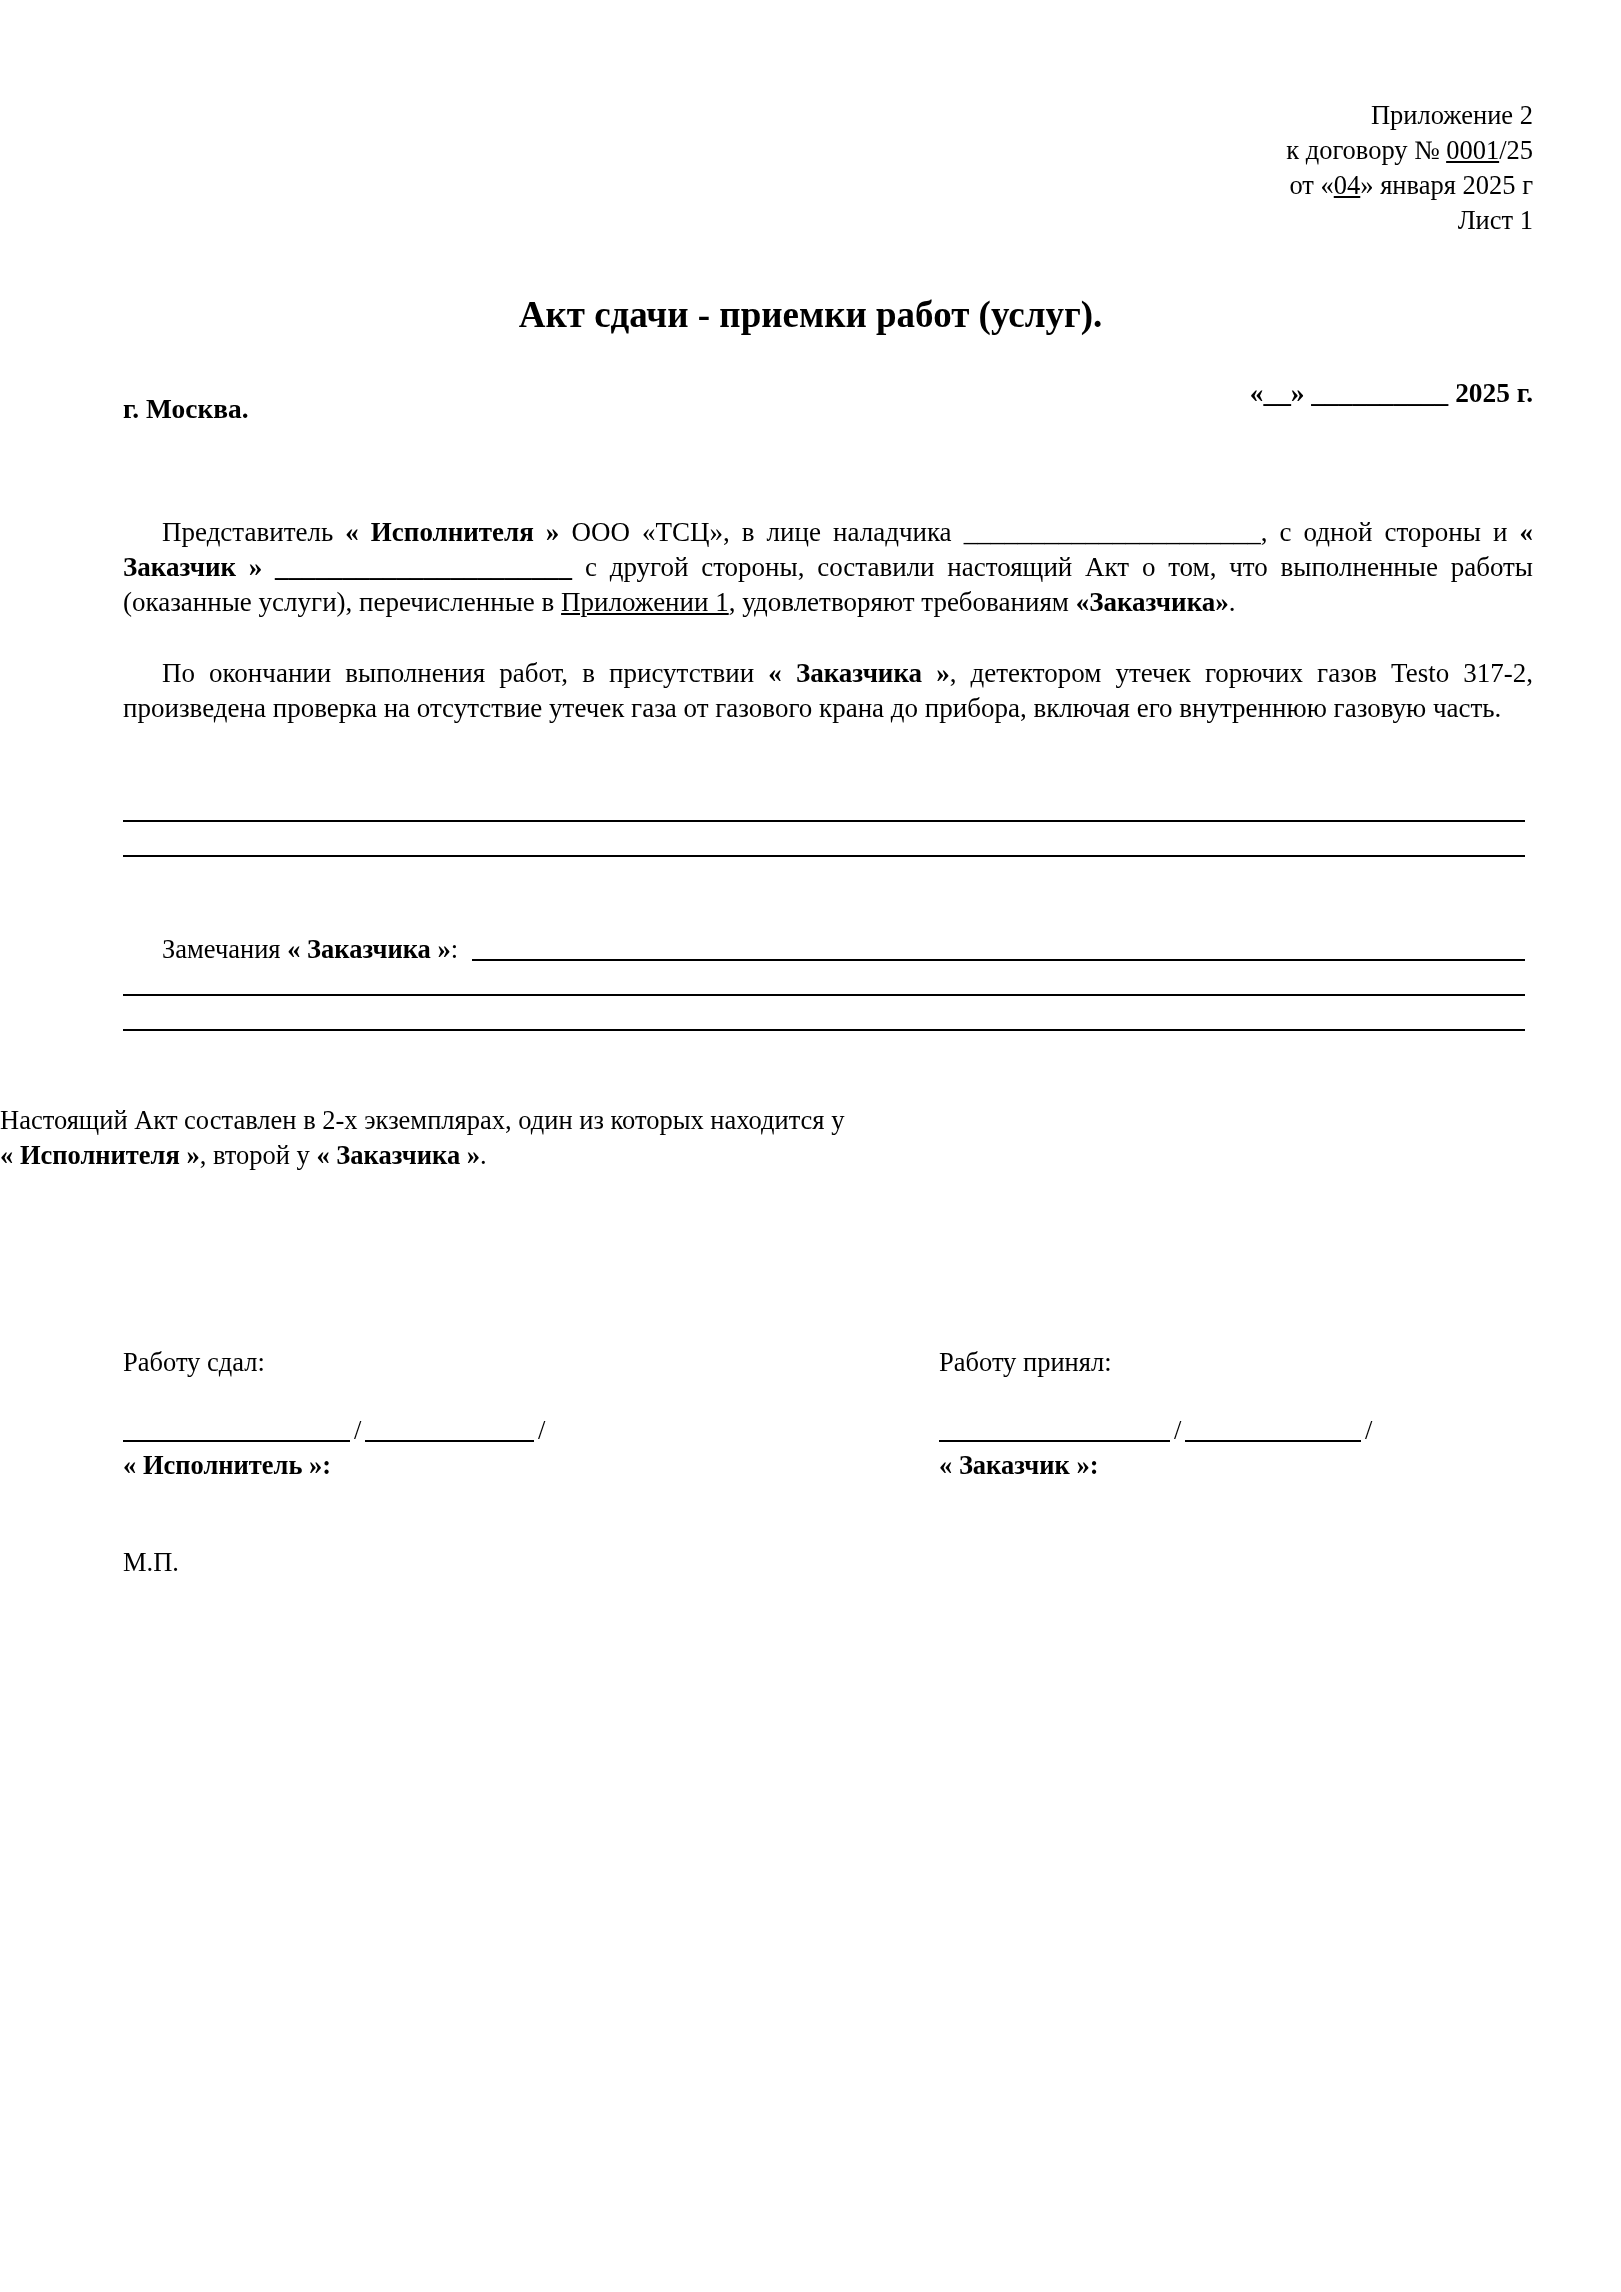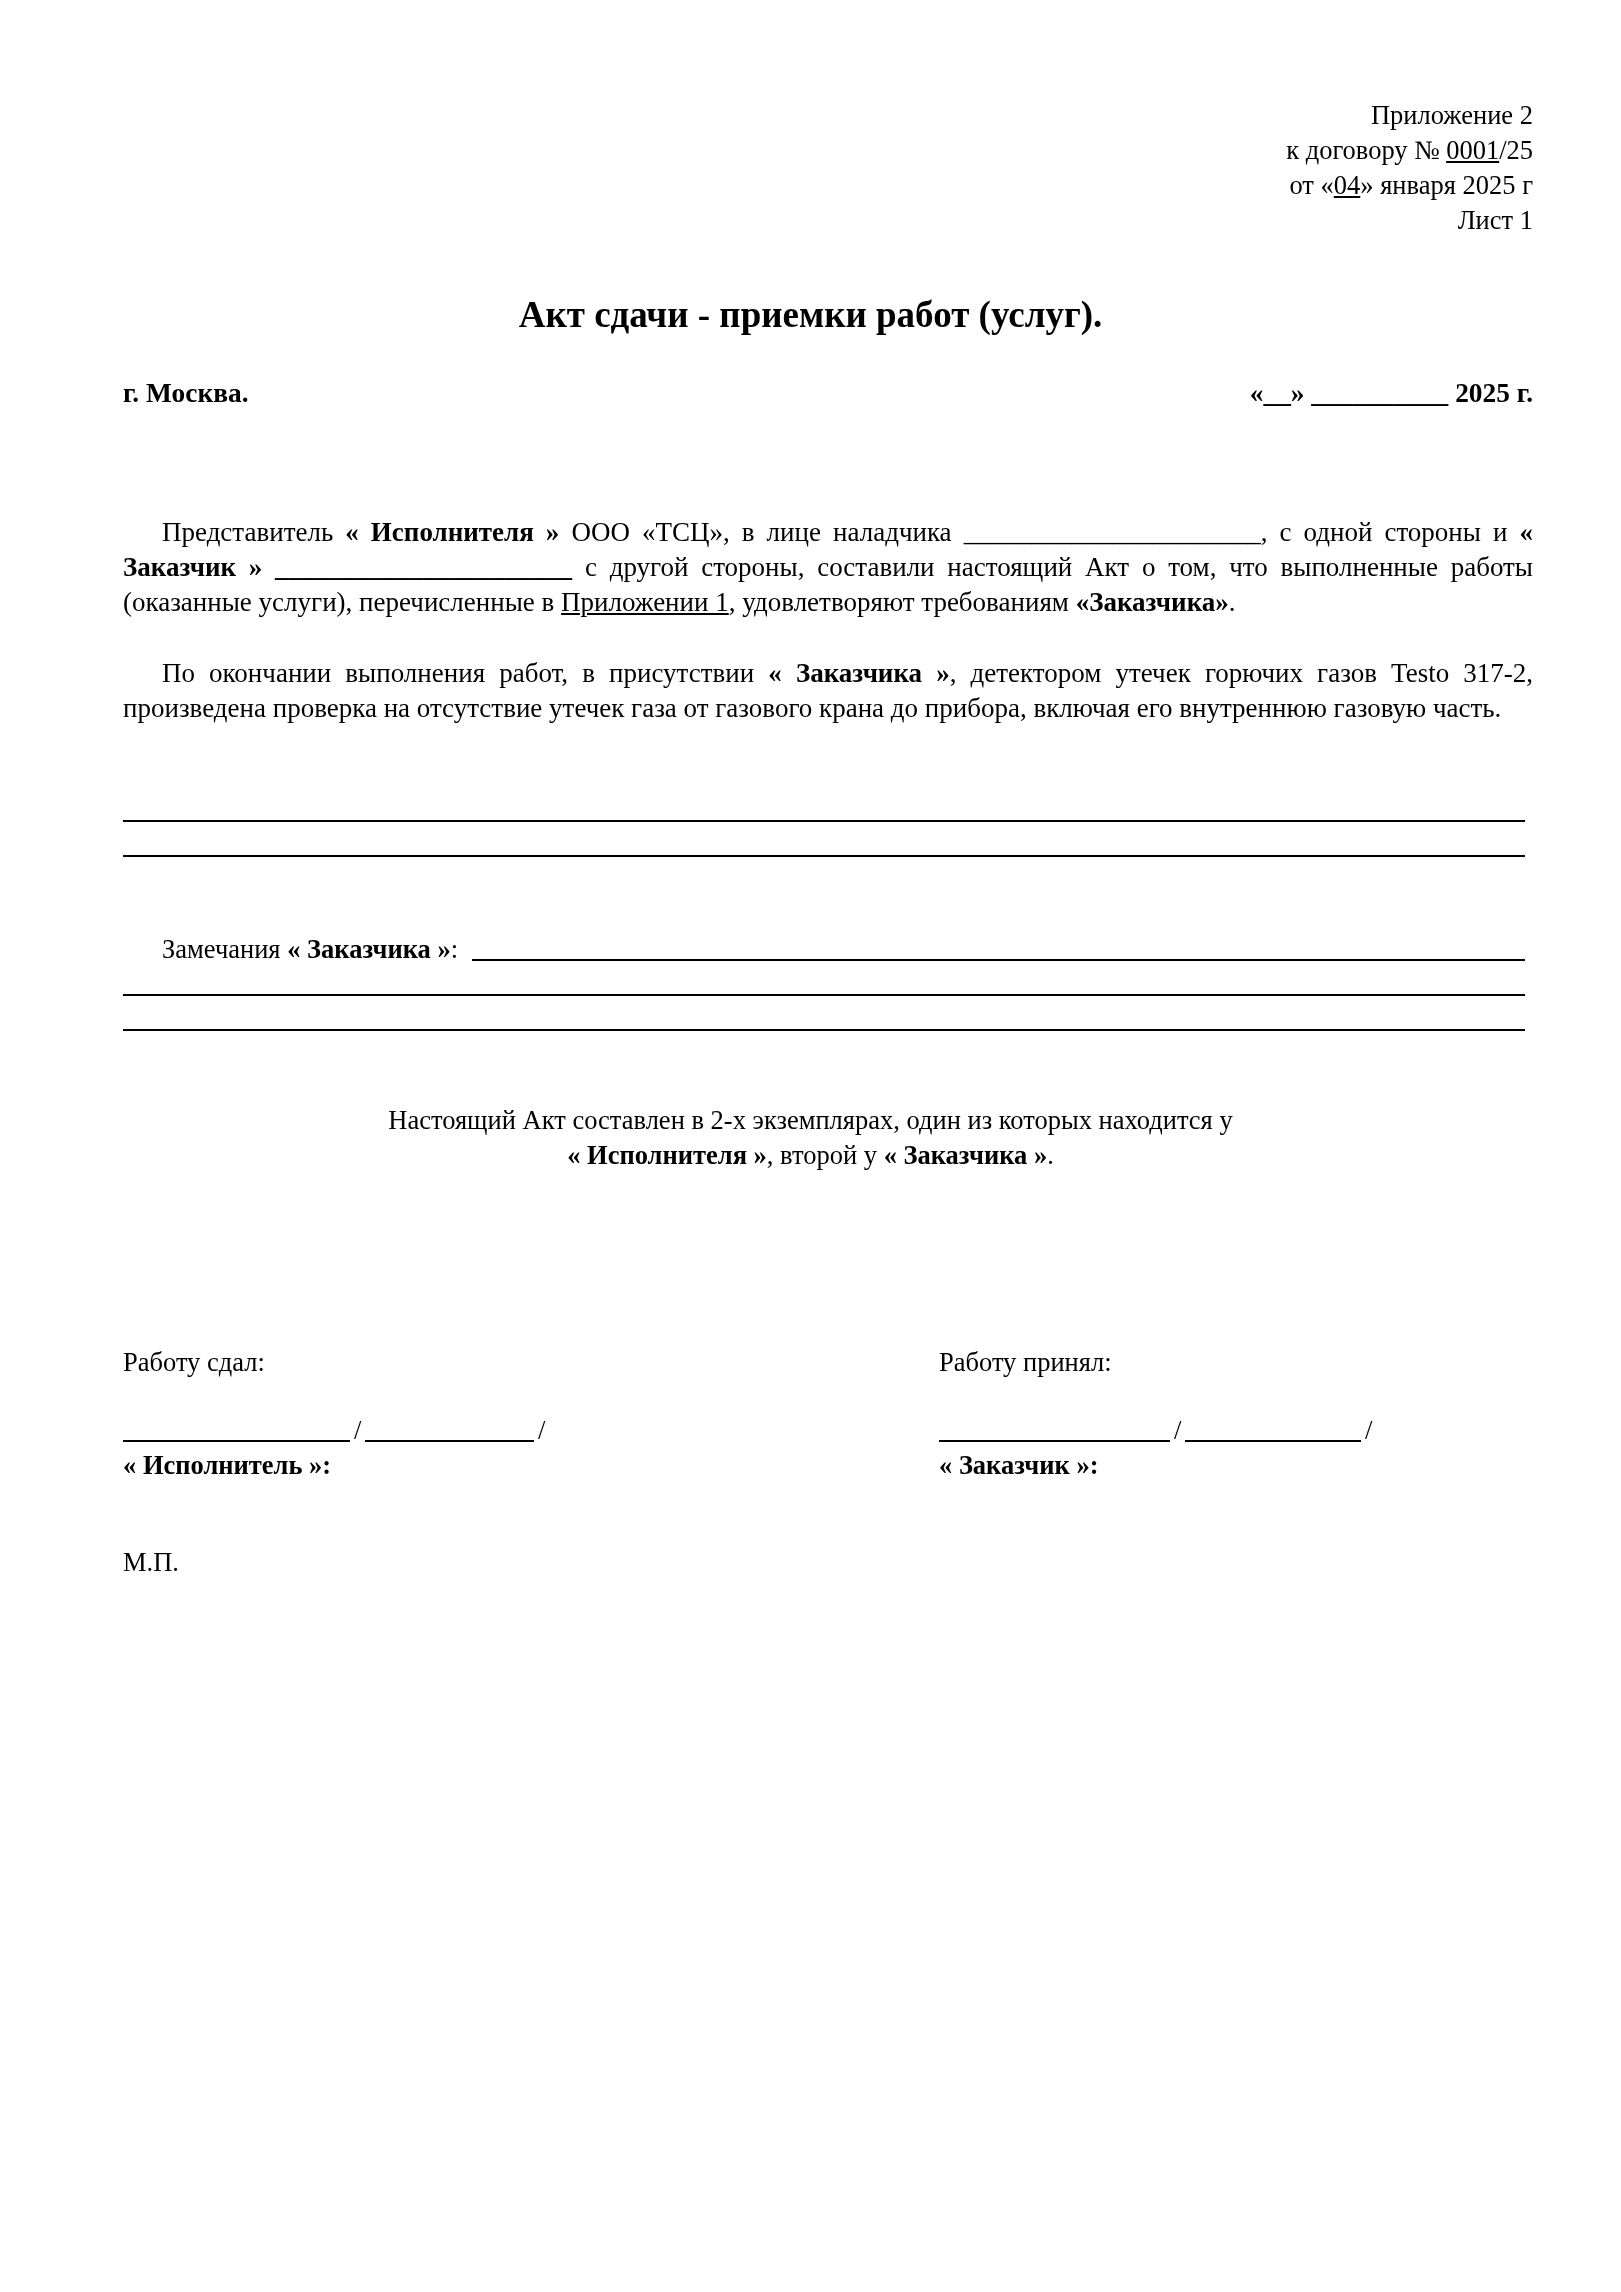--- a/index.html
+++ b/index.html
@@ -46,21 +46,21 @@
     }
     .place-date {
       position: absolute;
       left: 123px;
       right: 88px;
       top: 376px;
       font-weight: bold;
       font-size: 27.4px;
       line-height: 35px;
     }
-    .place-date .city { position: absolute; left: 0; top: 0; white-space: nowrap; }
+    .place-date .city { position: absolute; left: 0; top: 16px; white-space: nowrap; }
     .place-date .date { position: absolute; right: 0; top: 0; white-space: nowrap; }
 
     .body-text {
       position: absolute;
       left: 123px;
       width: 1410px;
       text-align: justify;
       font-size: 27px;
       line-height: 35px;
     }
@@ -96,21 +96,20 @@
     .full-line .fill {
       position: absolute;
       left: 0; right: 0; bottom: 5.9px;
       border-bottom: 2px solid #000;
     }
 
     .closing {
       position: absolute;
       left: 0; right: 0;
       top: 1103px;
-      text-align: center;
       font-size: 26.5px;
       line-height: 35px;
     }
 
     .sig-left, .sig-right {
       position: absolute;
       top: 1345px;
       font-size: 26.5px;
       line-height: 35px;
     }

